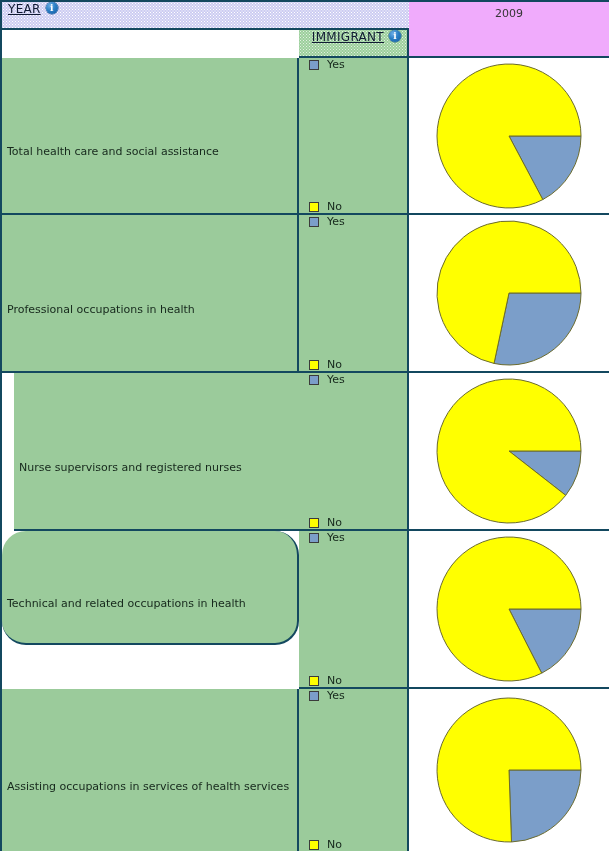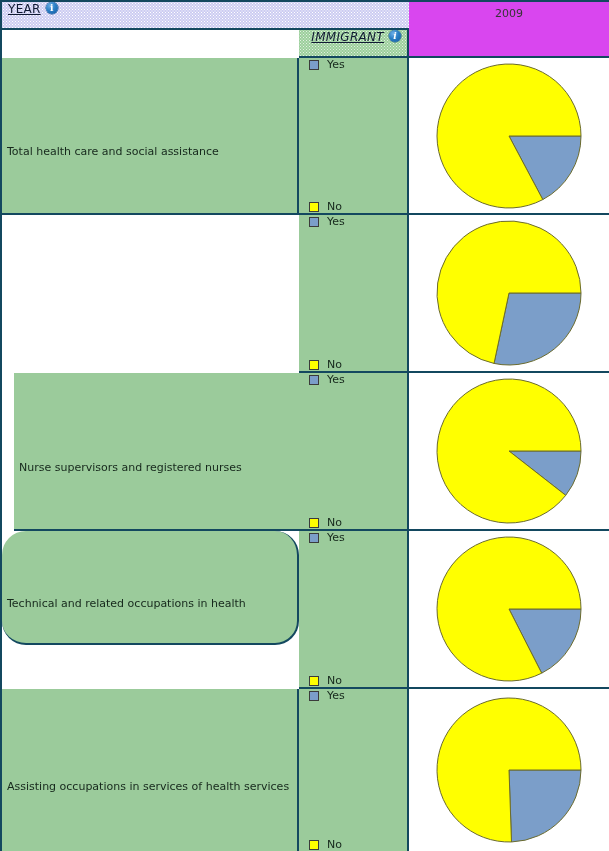--- a/index.html
+++ b/index.html
@@ -23,42 +23,42 @@
 
   
   .hdr-lav{
     background-color:#ccccf2;
     background-image:
       radial-gradient(#ffffff 0.5px, transparent 0.6px),
       radial-gradient(#ffffff 0.5px, transparent 0.6px);
     background-size:3px 3px,3px 3px;
     background-position:0 0,1.5px 1.5px;
   }
-  .hdr-lav-solid{background-color:#d946ef;}
+  .hdr-lav-solid{background-color:#f0abfc;}
   .hdr-green{
     background-color:#9bcf9b;
     background-image:
       radial-gradient(#e3f0e3 0.5px, transparent 0.6px),
       radial-gradient(#e3f0e3 0.5px, transparent 0.6px);
     background-size:3px 3px,3px 3px;
     background-position:0 0,1.5px 1.5px;
   }
   .body-green{background:#9bcb9b;}
   .body-white{background:#ffffff;}
   .br{border-right:2px solid #13485f;}
   .bb{border-bottom:2px solid #13485f;}
 
   
   .hdr-inner{
     display:flex;align-items:flex-start;
     height:100%;
     padding:0 6px;
     gap:5px;
   }
-  .hdr-inner.right{justify-content:flex-end;font-style:italic;}
+  .hdr-inner.right{justify-content:flex-end;}
   .hdr-label{
     font-size:12px;
     color:#101a33;
     text-decoration:underline;
     letter-spacing:.3px;
     white-space:nowrap;
   }
   .hdr-center{
     display:flex;align-items:flex-start;justify-content:center;
     height:100%;padding-top:5px;
@@ -158,20 +158,23 @@
   </div>
   <div class="cell body-white bb" style="left:407px;top:56px;width:200px;height:157px;">
     <div class="pie-wrap">
         <svg class="pie-svg" width="150" height="148" viewBox="0 0 150 148">
           <path d="M 75 74 L 147.00 74.00 A 72 72 0 0 1 108.80 137.57 Z" fill="#7b9ec9" stroke="#6b6b2e" stroke-width="1"></path>
           <path d="M 75 74 L 108.80 137.57 A 72 72 0 1 1 147.00 74.00 Z" fill="#ffff00" stroke="#6b6b2e" stroke-width="1"></path>
         </svg>
       </div>
   </div>
 
+  <div class="cell body-green br bb" style="left:0;top:213px;width:297px;height:158px;">
+    <div class="row-label">Professional occupations in health</div>
+  </div>
   <div class="cell body-green br bb" style="left:297px;top:213px;width:110px;height:158px;">
     <div class="legend">
       <div class="legend-row">
         <span class="swatch sw-yes"></span>
         <span class="legend-text">Yes</span>
       </div>
       <div class="legend-row">
         <span class="swatch sw-no"></span>
         <span class="legend-text">No</span>
       </div>

